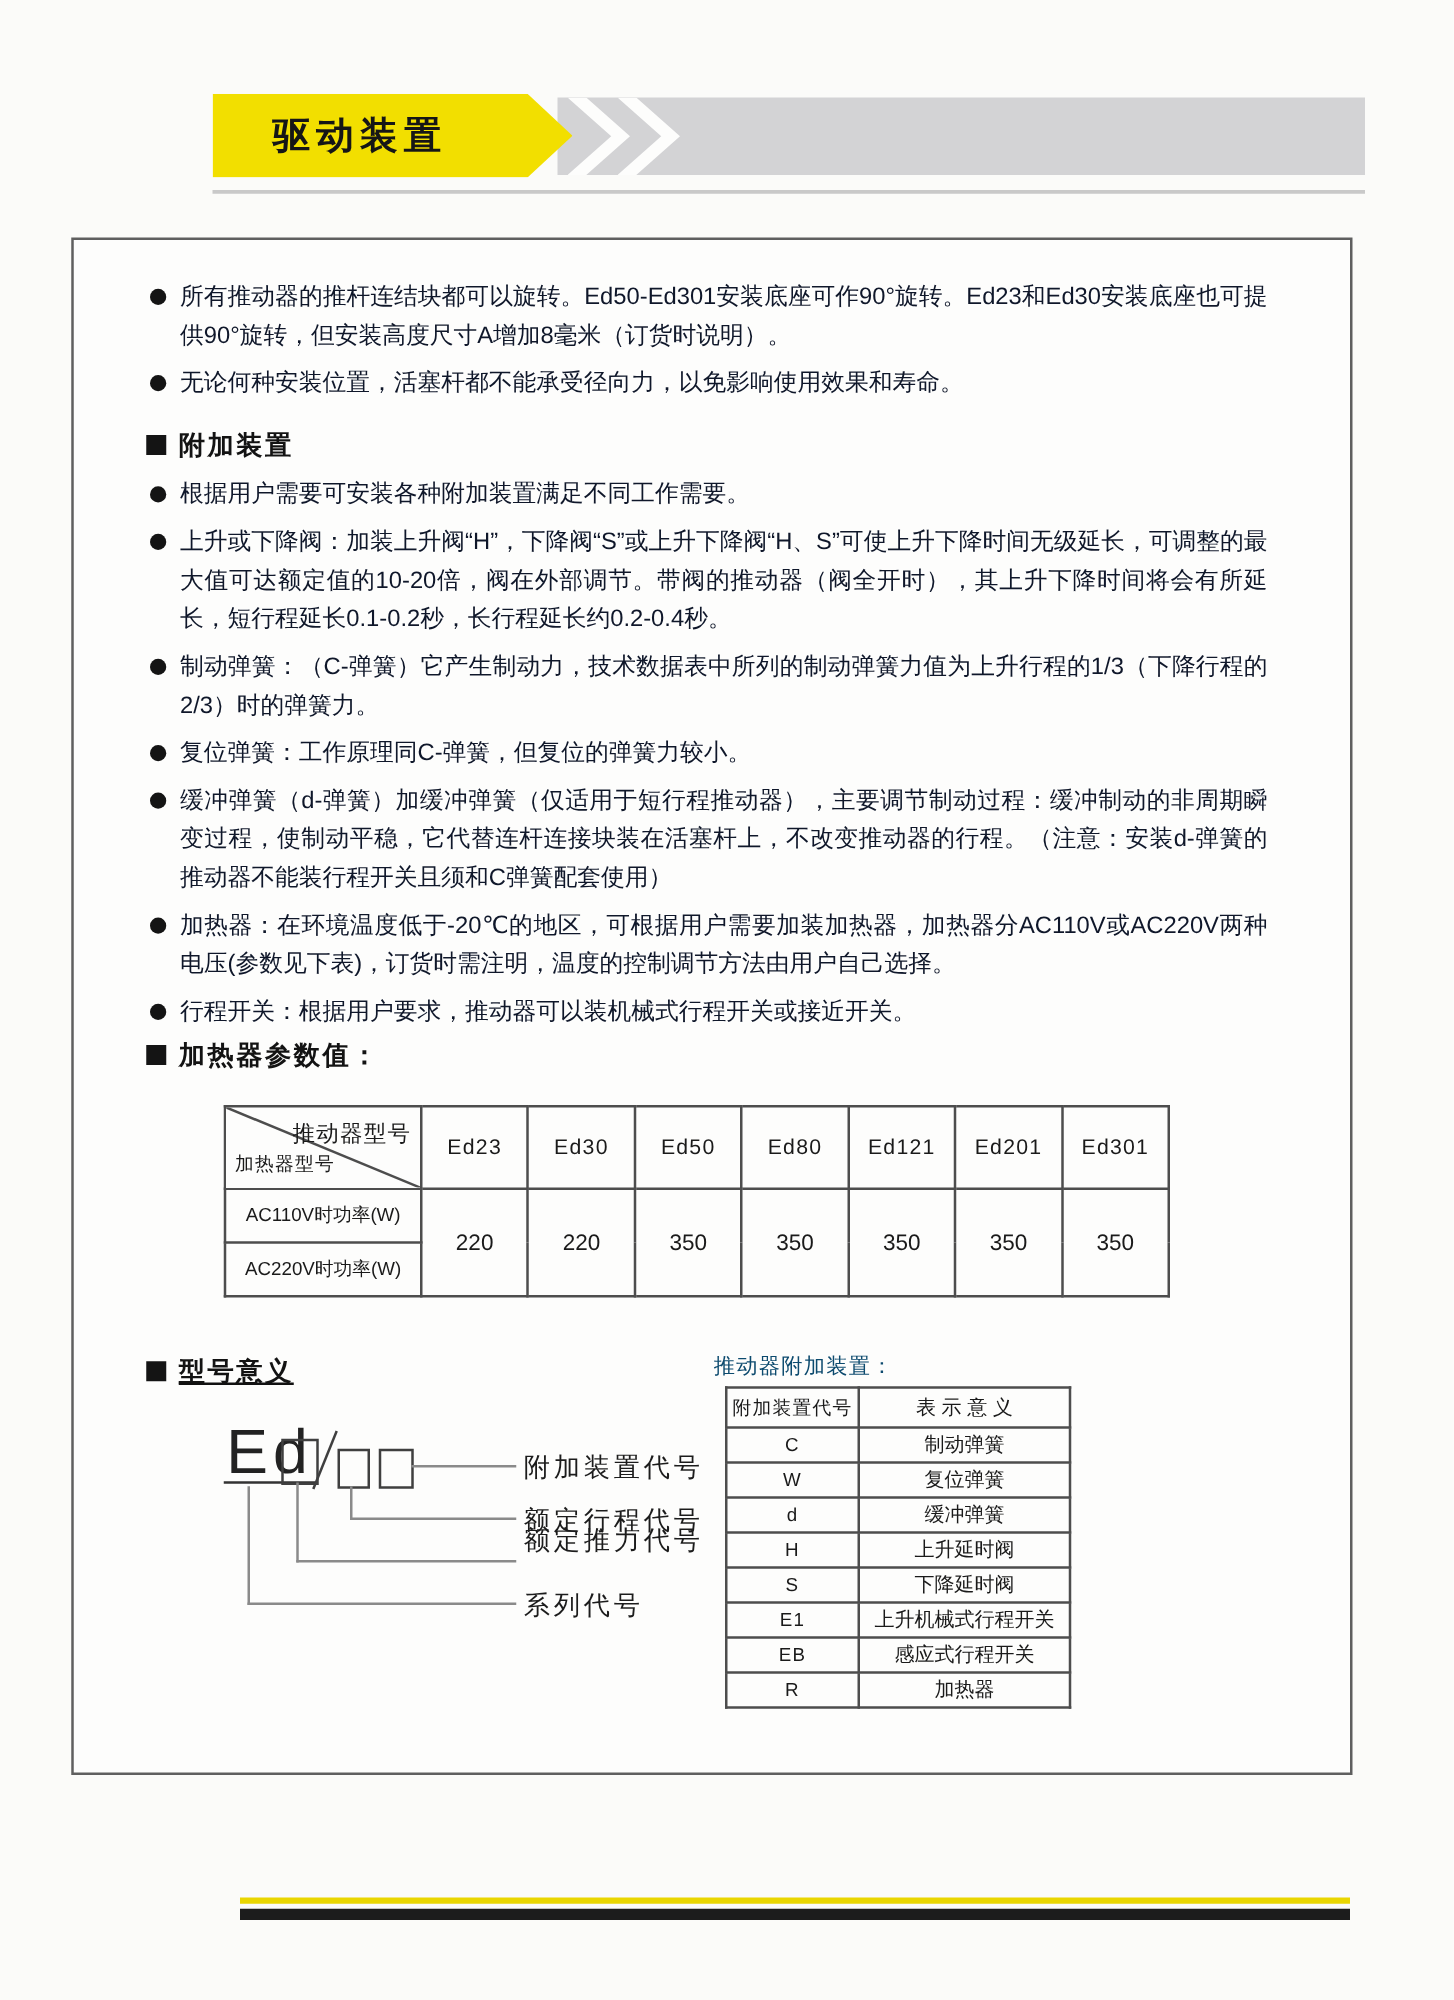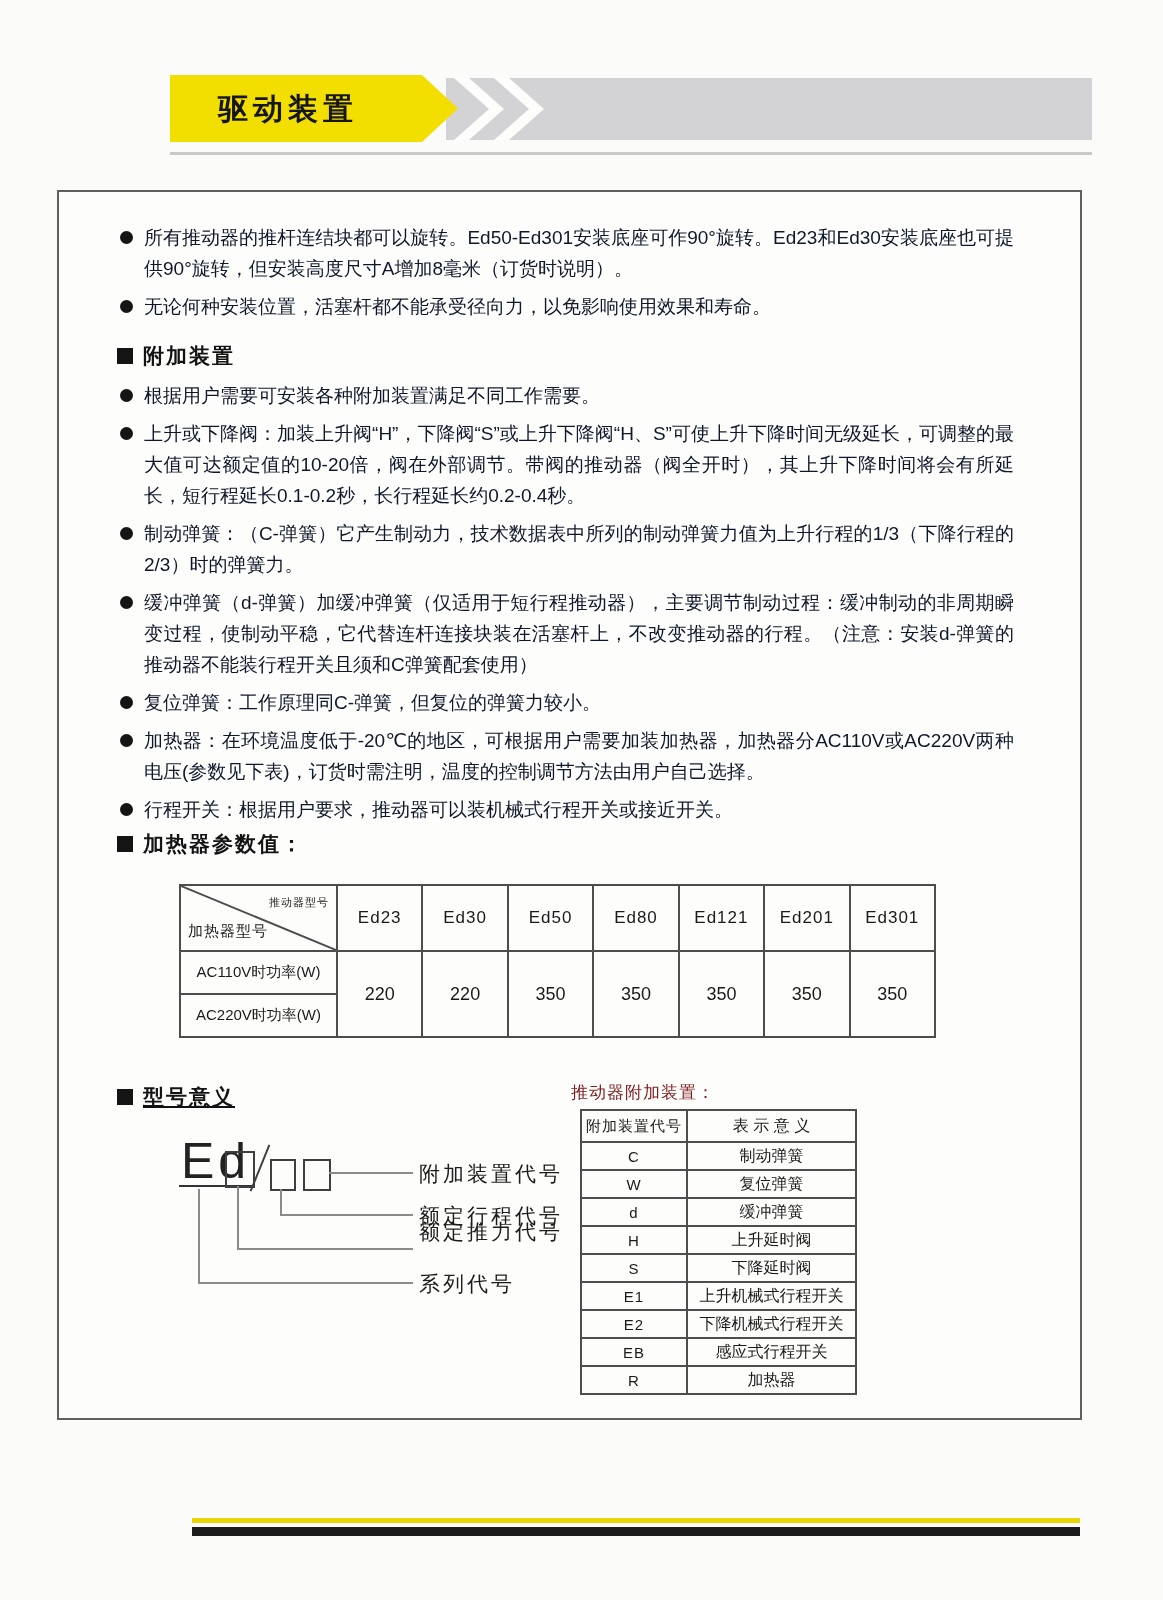--- a/index.html
+++ b/index.html
@@ -56,21 +56,21 @@
     border-collapse:collapse;table-layout:fixed;
   }
   .heater-table td{
     border:2px solid #4d4d4d;text-align:center;vertical-align:middle;
     font-size:17px;color:#1a1a1a;background:#fdfdfc;
   }
   .heater-table tr.hd td{height:62px;letter-spacing:1px;}
   .heater-table tr.dr td{height:39px;}
   .heater-table td.corner{position:relative;padding:0;}
   .corner svg{position:absolute;left:0;top:0;width:100%;height:100%;}
-  .corner .c-top{position:absolute;right:7px;top:9px;font-size:11px;}
+  .corner .c-top{position:absolute;right:7px;top:9px;font-size:18px;}
   .corner .c-bot{position:absolute;left:7px;bottom:9px;font-size:15px;margin-top:28px;}
   .heater-table td.rlabel{font-size:15px;}
   .heater-table td.val{font-size:18px;}
   
   .model-area{position:absolute;left:0;top:885px;width:100%;height:340px;}
   .model-title{position:absolute;left:58px;top:6px;}
   .ed-text{
     position:absolute;left:120px;top:62px;font-size:50px;color:#222;
     letter-spacing:4px;border-bottom:2px solid #333;padding:0 4px 2px 2px;line-height:44px;
   }
@@ -81,21 +81,21 @@
   .slash{
     position:absolute;left:200px;top:66px;width:2px;height:50px;background:#3f3f3f;
     transform:rotate(22deg);
   }
   .cline{position:absolute;background:#8a8a8a;}
   .cline.h{height:2px;}
   .cline.v{width:2px;}
   .callout{
     position:absolute;left:360px;font-size:21px;letter-spacing:3px;color:#1c1c1c;white-space:nowrap;
   }
-  .dev-caption{position:absolute;left:512px;top:4px;font-size:17px;color:#7f1d1d;letter-spacing:1px;}
+  .dev-caption{position:absolute;left:512px;top:4px;font-size:17px;color:#0c4a6e;letter-spacing:1px;}
   .dev-table{
     position:absolute;left:521px;top:32px;width:277px;
     border-collapse:collapse;table-layout:fixed;
   }
   .dev-table td{
     border:2px solid #4d4d4d;text-align:center;vertical-align:middle;
     font-size:16px;color:#1a1a1a;height:24px;background:#fdfdfc;
   }
   .dev-table tr.hd td{height:28px;}
   .dev-table td.code{font-size:15px;letter-spacing:1px;}
@@ -142,25 +142,25 @@
     <div class="bullet">
       <div class="dot"></div>
       <div class="txt">上升或下降阀：加装上升阀“H”，下降阀“S”或上升下降阀“H、S”可使上升下降时间无级延长，可调整的最大值可达额定值的10-20倍，阀在外部调节。带阀的推动器（阀全开时），其上升下降时间将会有所延长，短行程延长0.1-0.2秒，长行程延长约0.2-0.4秒。</div>
     </div>
     <div class="bullet">
       <div class="dot"></div>
       <div class="txt">制动弹簧：（C-弹簧）它产生制动力，技术数据表中所列的制动弹簧力值为上升行程的1/3（下降行程的2/3）时的弹簧力。</div>
     </div>
     <div class="bullet">
       <div class="dot"></div>
+      <div class="txt">复位弹簧：工作原理同C-弹簧，但复位的弹簧力较小。</div>
+    </div>
+    <div class="bullet">
+      <div class="dot"></div>
       <div class="txt">缓冲弹簧（d-弹簧）加缓冲弹簧（仅适用于短行程推动器），主要调节制动过程：缓冲制动的非周期瞬变过程，使制动平稳，它代替连杆连接块装在活塞杆上，不改变推动器的行程。（注意：安装d-弹簧的推动器不能装行程开关且须和C弹簧配套使用）</div>
-    </div>
-    <div class="bullet">
-      <div class="dot"></div>
-      <div class="txt">复位弹簧：工作原理同C-弹簧，但复位的弹簧力较小。</div>
     </div>
     <div class="bullet">
       <div class="dot"></div>
       <div class="txt">加热器：在环境温度低于-20℃的地区，可根据用户需要加装加热器，加热器分AC110V或AC220V两种电压(参数见下表)，订货时需注明，温度的控制调节方法由用户自己选择。</div>
     </div>
     <div class="bullet">
       <div class="dot"></div>
       <div class="txt">行程开关：根据用户要求，推动器可以装机械式行程开关或接近开关。</div>
     </div>
   </div>
@@ -254,24 +254,20 @@
       </tr>
       <tr>
         <td class="code">S</td>
         <td>下降延时阀</td>
       </tr>
       <tr>
         <td class="code">E1</td>
         <td>上升机械式行程开关</td>
       </tr>
       <tr>
-        <td class="code">E2</td>
-        <td>下降机械式行程开关</td>
-      </tr>
-      <tr>
         <td class="code">EB</td>
         <td>感应式行程开关</td>
       </tr>
       <tr>
         <td class="code">R</td>
         <td>加热器</td>
       </tr>
     </tbody>
       </table>
   </div>

